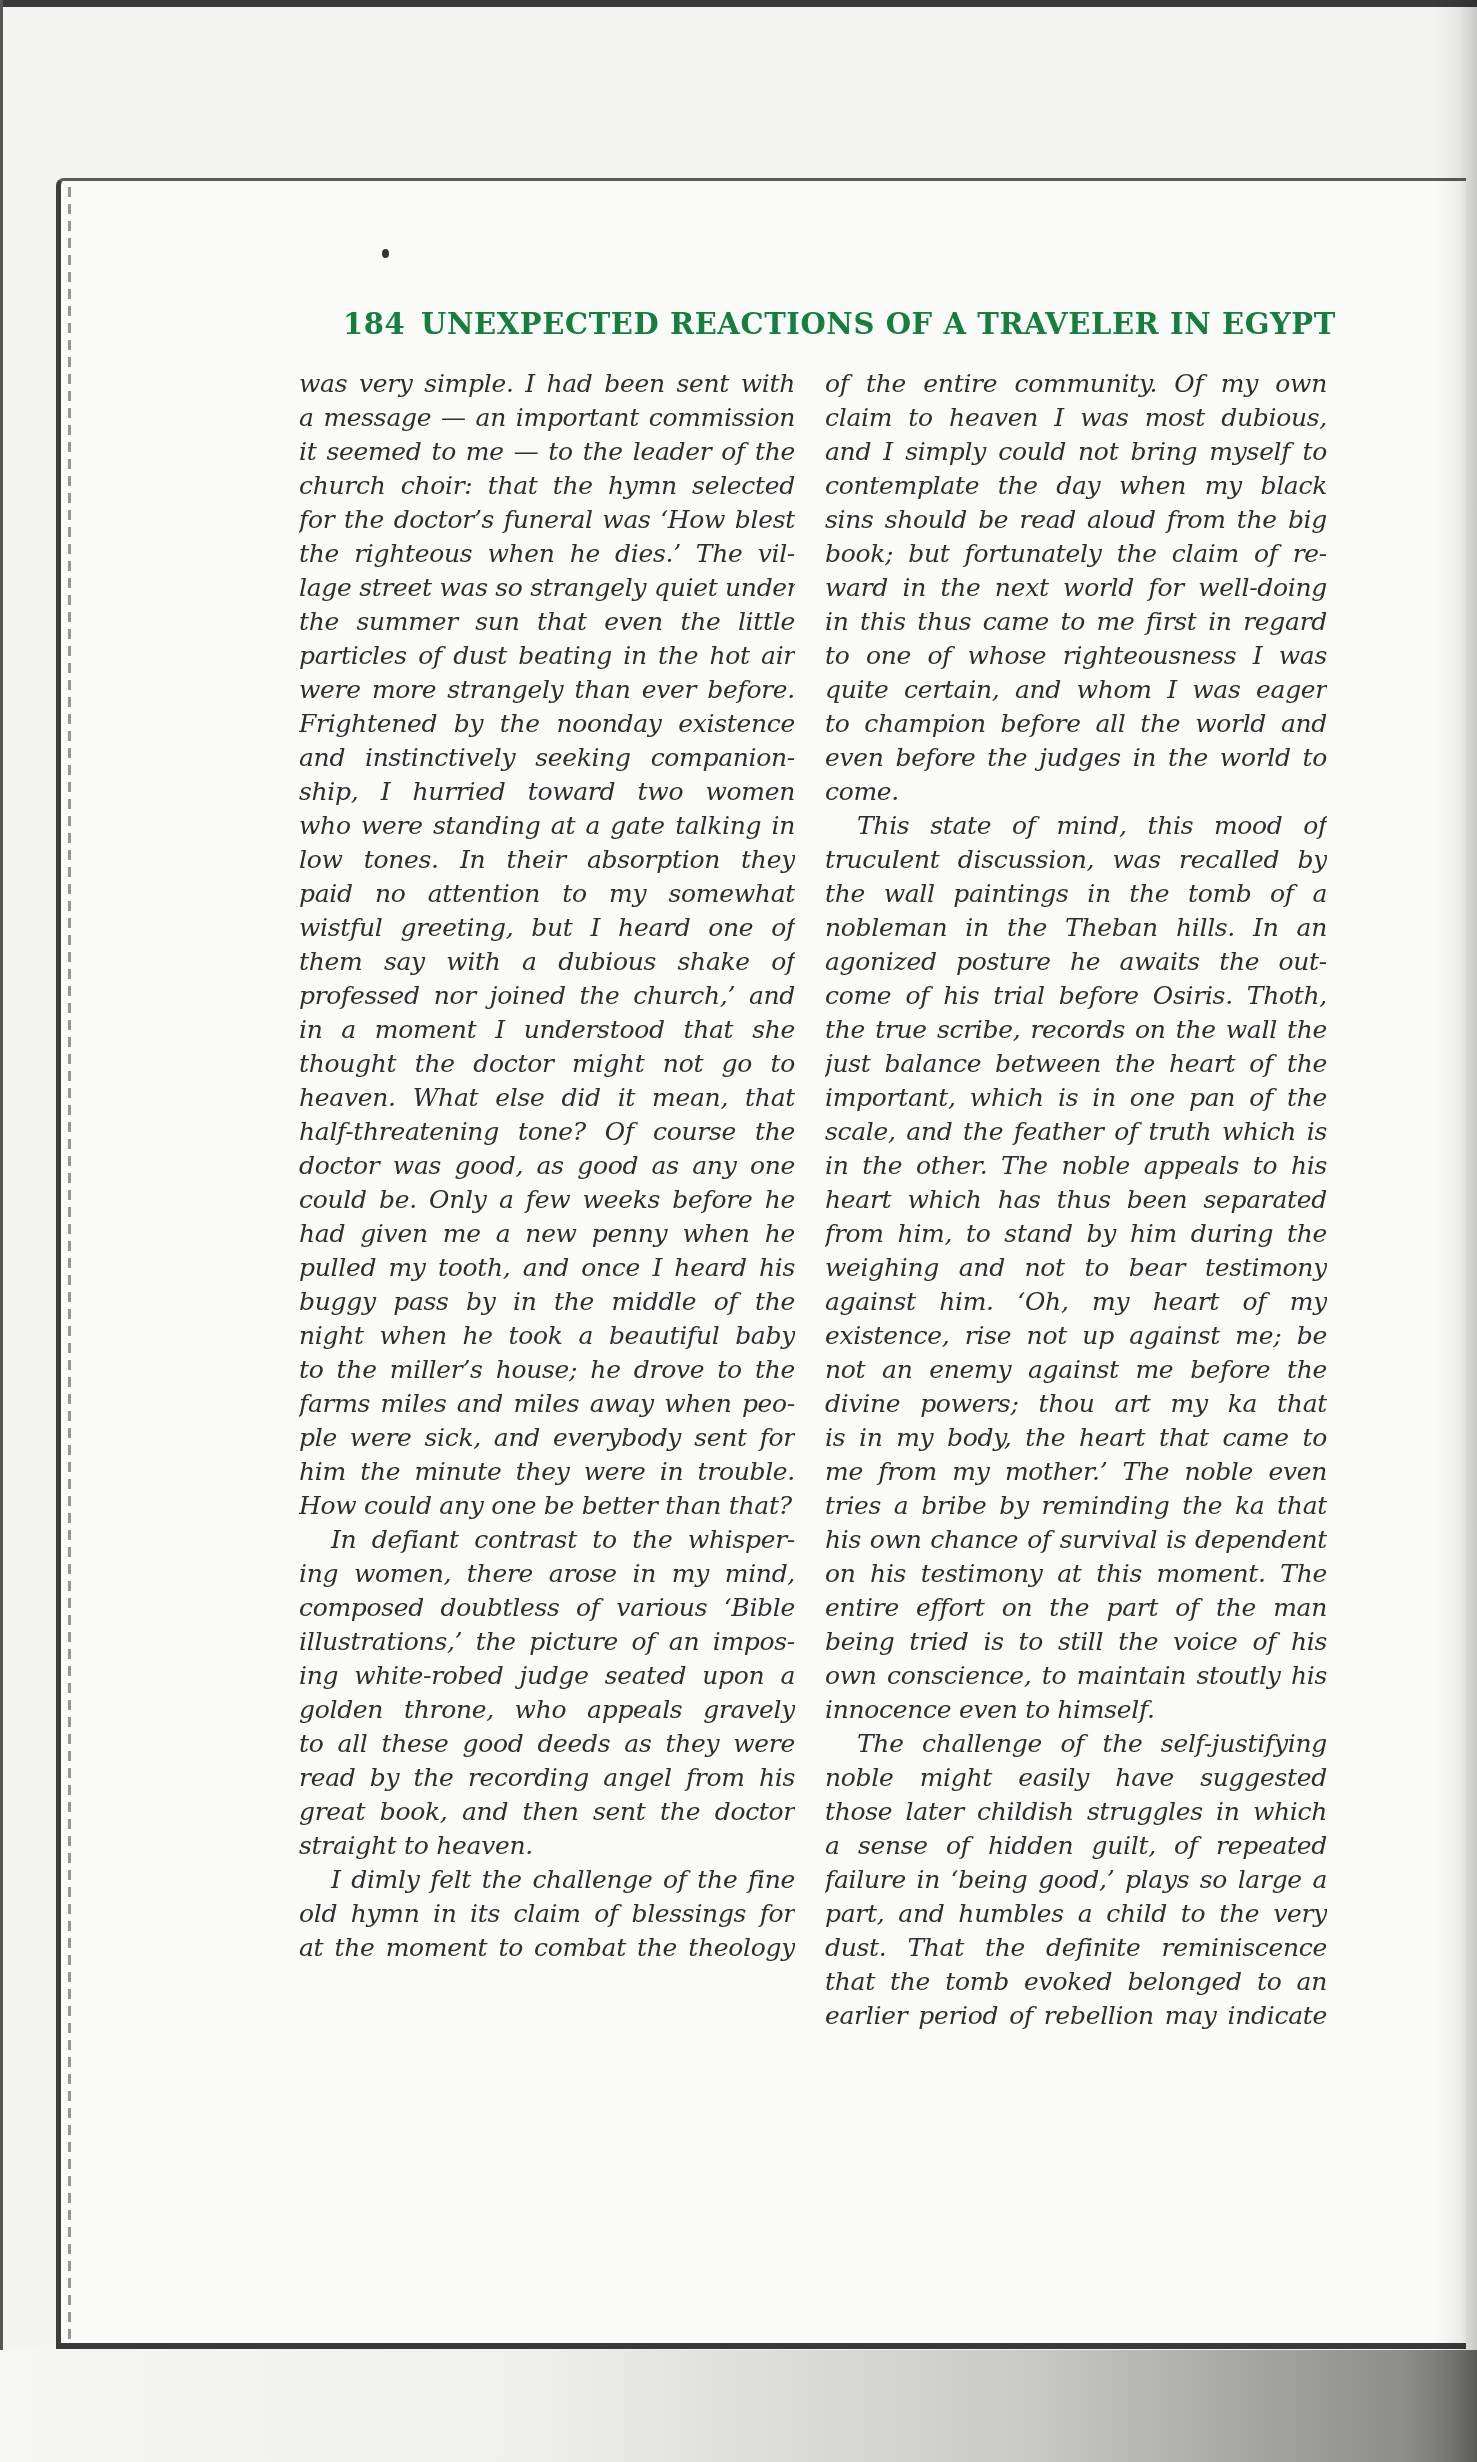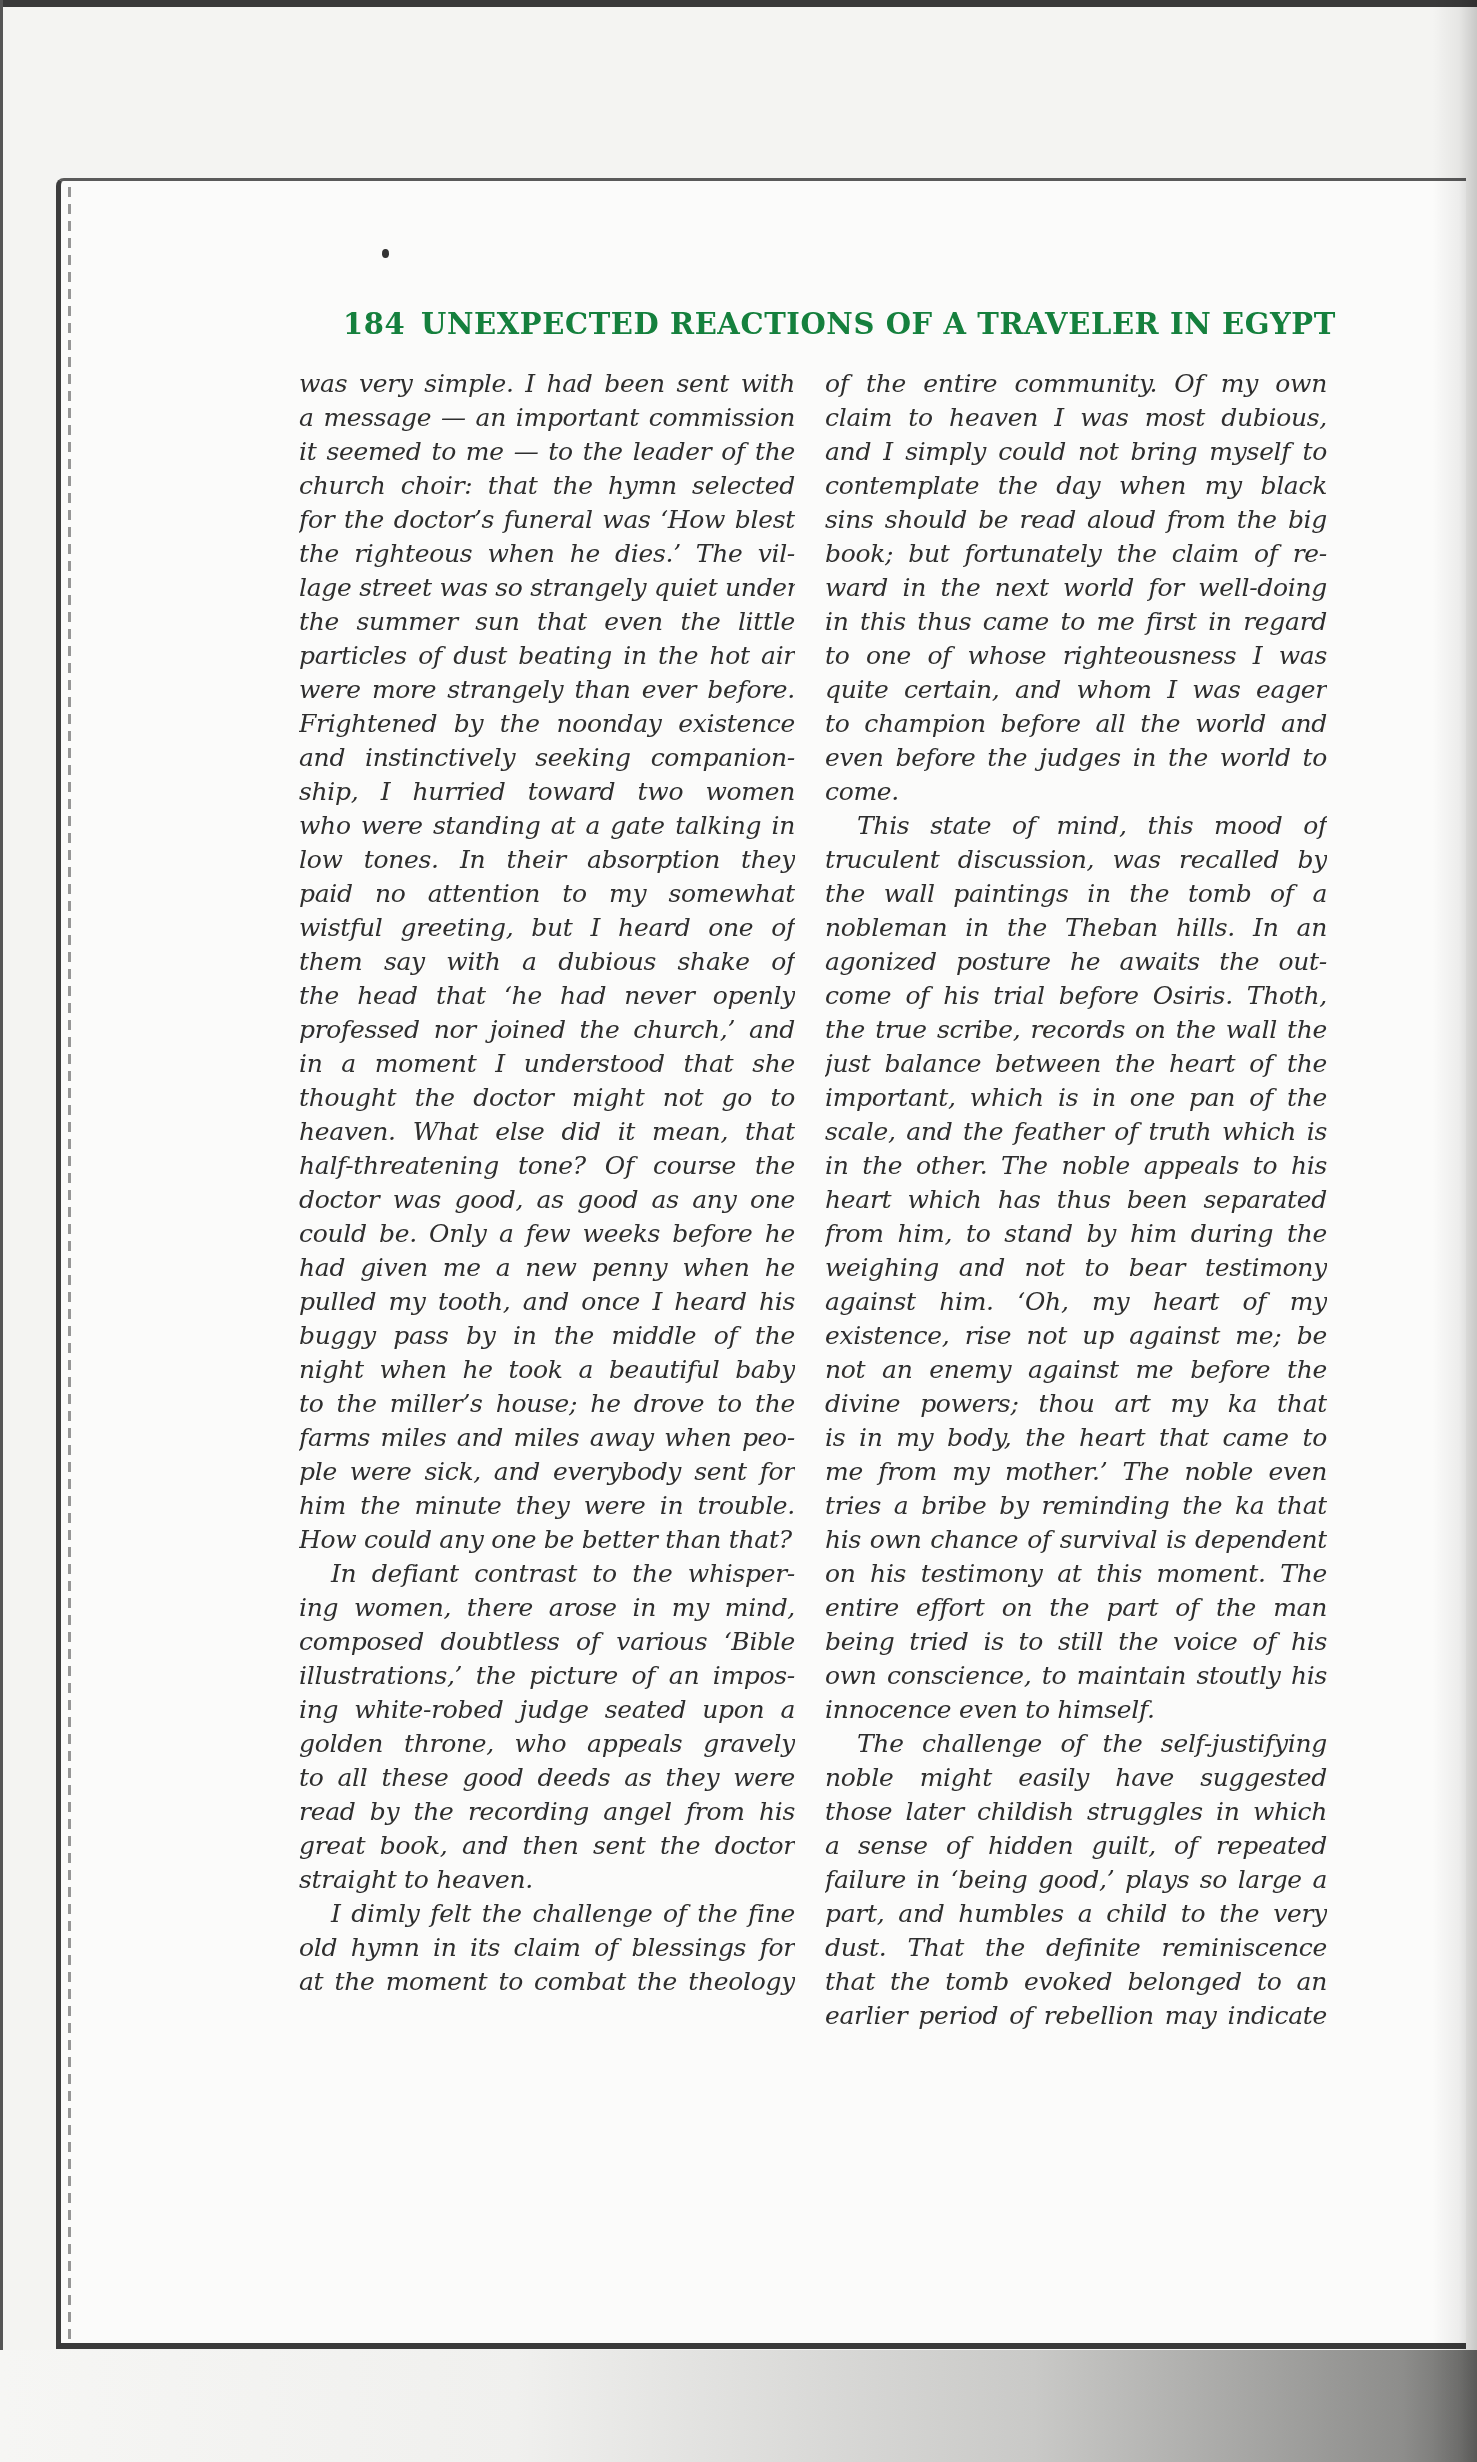--- a/index.html
+++ b/index.html
@@ -91,21 +91,20 @@
   <span class="line">particles of dust beating in the hot air</span>
   <span class="line">were more strangely than ever before.</span>
   <span class="line">Frightened by the noonday existence</span>
   <span class="line">and instinctively seeking companion-</span>
   <span class="line">ship, I hurried toward two women</span>
   <span class="line">who were standing at a gate talking in</span>
   <span class="line">low tones.  In their absorption they</span>
   <span class="line">paid no attention to my somewhat</span>
   <span class="line">wistful greeting, but I heard one of</span>
   <span class="line">them say with a dubious shake of</span>
-  <span class="line">the head that ‘he had never openly</span>
   <span class="line">professed nor joined the church,’ and</span>
   <span class="line">in a moment I understood that she</span>
   <span class="line">thought the doctor might not go to</span>
   <span class="line">heaven.  What else did it mean, that</span>
   <span class="line">half-threatening tone?  Of course the</span>
   <span class="line">doctor was good, as good as any one</span>
   <span class="line">could be.  Only a few weeks before he</span>
   <span class="line">had given me a new penny when he</span>
   <span class="line">pulled my tooth, and once I heard his</span>
   <span class="line">buggy pass by in the middle of the</span>

